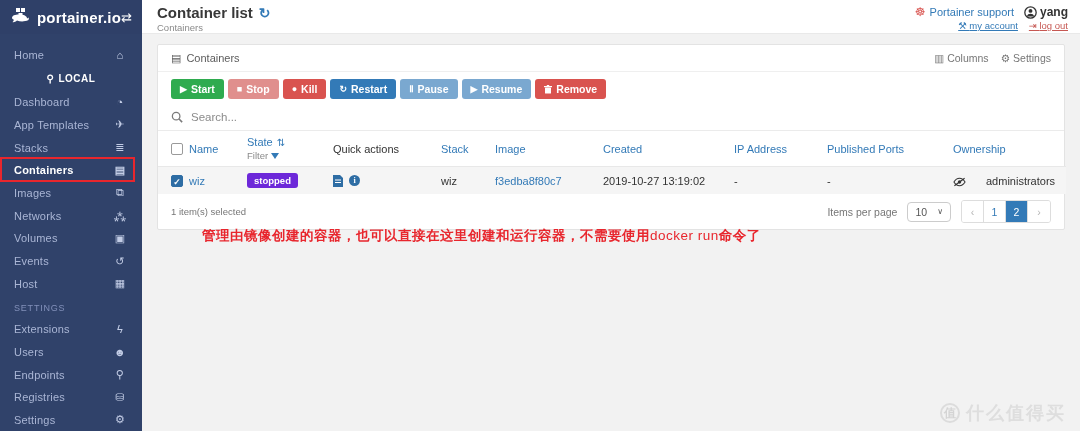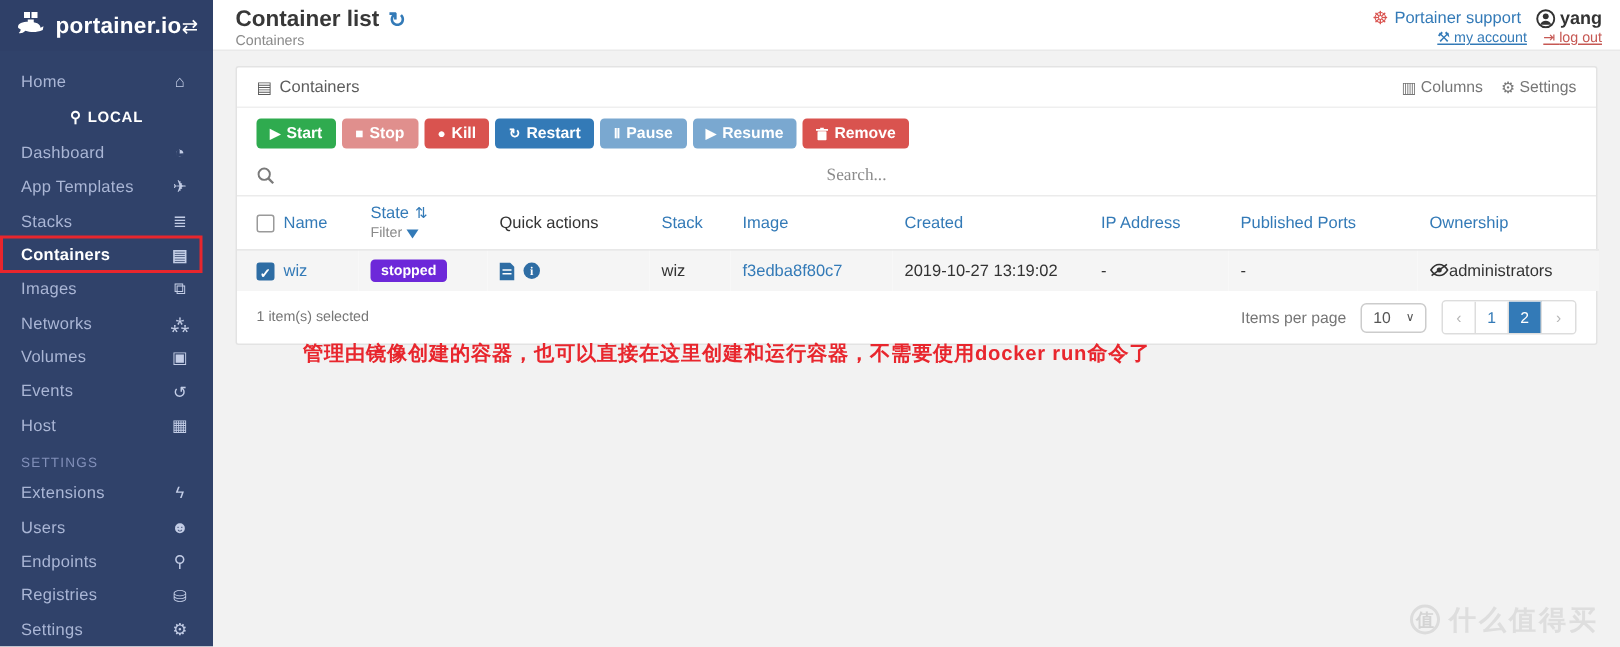--- a/index.html
+++ b/index.html
@@ -60,21 +60,21 @@
     font-family:"Liberation Sans", sans-serif; }
   .btn .bi { font-size:9px; }
   .b-green{background:#2fab4f;} .b-red{background:#d9534f;} .b-blue{background:#337ab7;}
   .b-red-faded{background:#e08f8d;} .b-blue-faded{background:#7aa8d0;}
   .b-add{margin-left:8px;}
 
   .searchbar { display:flex; align-items:center; gap:8px; padding:6px 13px 7px;
     border-bottom:1px solid #ebebeb; }
   .search-ic { color:#7a7a7a; font-size:13px; }
   .search-input { border:none; outline:none; font-size:11.5px; color:#555; width:400px;
-    font-family:Liberation Serif, serif; background:transparent;text-align:right; }
+    font-family:Liberation Sans, sans-serif; background:transparent; }
   .search-input::placeholder { color:#8b8b8b; }
 
   table { width:100%; border-collapse:collapse; table-layout:fixed; }
   th,td { text-align:left; font-weight:normal; vertical-align:middle; }
   thead th { padding:5px 8px 5px 8px; font-size:11px; color:#337ab7; border-bottom:1px solid #e8e8e8; }
   thead th:first-child, tbody td:first-child { padding-left:13px; }
   tbody td { padding:6px 8px; font-size:11px; color:#333; background:#f5f5f5; }
   .th-dark { color:#333; }
   .hdr-top { display:flex; align-items:center; gap:4px; }
   .sort-ic { color:#337ab7; font-size:10px; cursor:pointer; }
@@ -86,40 +86,40 @@
   .cbx { width:12px; height:12px; border:1px solid #9a9a9a; border-radius:2px; background:#fff;
     display:inline-block; cursor:pointer; flex:none; }
   .cbx.checked { background:#2e6da4; border-color:#2e6da4; color:#fff; font-size:9px;
     line-height:12px; text-align:center; font-weight:bold; }
   .badge-stopped { background:#6d28d9; color:#fff; font-size:9.5px; font-weight:bold;
     padding:2px 7px; border-radius:3px; display:inline-block; }
   .qa-ic { color:#2e6da4; cursor:pointer; display:inline-flex; }
   .info-circle { width:11px; height:11px; border-radius:50%; background:#2e6da4; color:#fff;
     font-size:8px; font-weight:bold; text-align:center; line-height:11px; display:inline-block;
     font-family:"Liberation Serif", serif; }
-  .own-flex { display:flex; align-items:flex-start; gap:0; color:#333; }
+  .own-flex { display:flex; align-items:flex-end; gap:20px; color:#333; }
 
   .tfooter { display:flex; align-items:center; justify-content:space-between;
     padding:6px 13px; }
   .sel-text { font-size:9.5px; color:#767676; }
   .tf-right { display:flex; align-items:center; gap:10px; }
   .ipp-label { font-size:10.5px; color:#767676; }
   .pagesize { border:1px solid #ccc; border-radius:4px; background:#fff; font-size:10.5px;
     color:#555; padding:3px 7px; display:inline-flex; align-items:center; gap:10px; cursor:pointer; }
   .pagesize .chev { font-size:8px; color:#555; }
   .pager { display:inline-flex; border:1px solid #ddd; border-radius:3px; overflow:hidden; }
   .pg { min-width:22px; height:21px; display:inline-flex; align-items:center; justify-content:center;
     font-size:10.5px; background:#fff; color:#337ab7; border-right:1px solid #ddd; cursor:pointer; }
   .pg:last-child { border-right:none; }
   .pg.nav { color:#b5b5b5; }
   .pg.active { background:#337ab7; color:#fff; }
 
   .annotation { position:absolute; left:60px; top:33px; font-size:13.5px; color:#e8262d;
     font-family:"Liberation Serif", serif; font-weight:bold; letter-spacing:.5px; }
-  .annotation b { font-family:"Liberation Sans", sans-serif; font-weight:bold; }
+  .annotation b { font-family:"Liberation Sans", sans-serif; font-weight:normal; }
 
   .watermark { position:absolute; right:14px; bottom:6px; display:flex; align-items:center;
     gap:6px; color:#dcdcdc; }
   .wm-badge { width:20px; height:20px; border:2px solid #dcdcdc; border-radius:50%;
     font-size:12px; font-weight:bold; display:flex; align-items:center; justify-content:center;
     color:#d4d4d4; }
   .wm-text { font-size:18px; font-weight:bold; letter-spacing:2px; color:#dedede; }
 
   svg { display:block; }
 </style>

